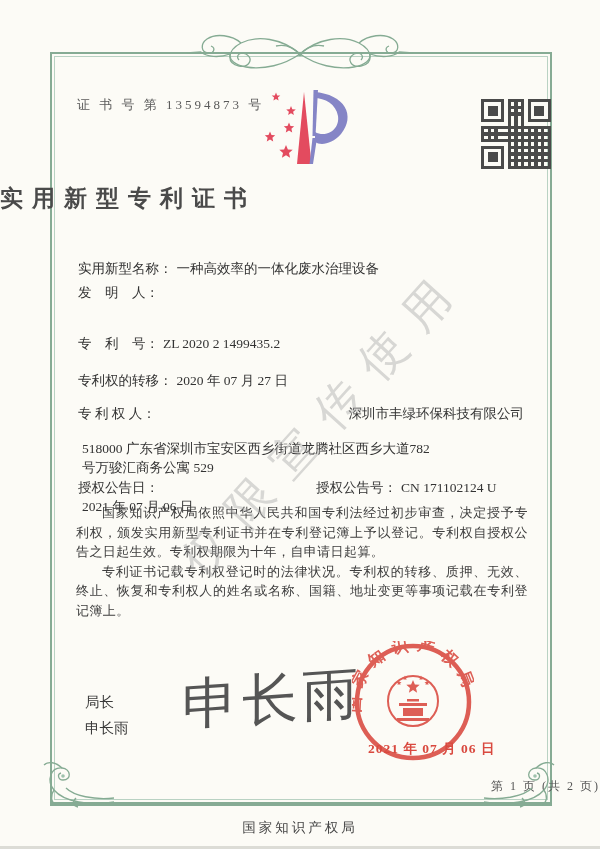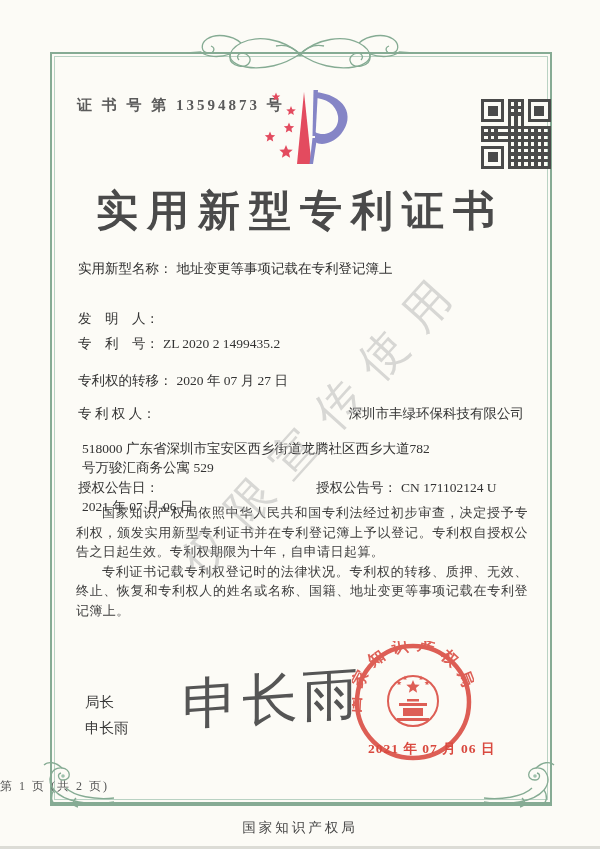--- a/index.html
+++ b/index.html
@@ -8,24 +8,24 @@
     background:#fcfbf6;
     font-family:"Liberation Serif","DejaVu Serif",serif;
     color:#3a3a3a;
   }
   .abs{position:absolute;}
   
   .frame{left:50px;top:52px;width:498px;height:748px;border:2px solid var(--border-green);}
   .frame-inner{position:absolute;inset:2px;border:1px solid var(--border-green-light);}
   .frame::after{content:"";position:absolute;left:-2px;right:-2px;bottom:-4px;height:2px;background:var(--border-green);}
   
-  .cert-no{left:77px;top:96px;font-size:15px;letter-spacing:3px;color:#5a5a5a;font-weight:bold;}
+  .cert-no{left:77px;top:96px;font-size:13px;letter-spacing:3px;color:#5a5a5a;}
   .logo{left:242px;top:84px;width:122px;height:92px;}
   .qr{left:481px;top:99px;width:70px;height:70px;}
-  .title{left:0;top:183px;width:100%;text-align:center;font-size:42px;font-weight:700;
+  .title{left:0;top:183px;width:100%;text-align:left;font-size:23px;font-weight:700;
          letter-spacing:9px;color:#4a4a4a;}
   
   .frow{left:78px;width:446px;font-size:13.5px;line-height:19px;color:#333;display:flex;}
   .flabel{flex:0 0 auto;white-space:nowrap;}
   .fvalue{margin-left:4px;}
   .addr-val{width:362px;}
   .grant-left{display:flex;flex-direction:column;}
   .grant-right{display:flex;position:absolute;left:238px;top:0;}
   
   .paras{left:76px;top:503px;width:452px;font-size:13px;line-height:19.5px;color:#3d3d3d;
@@ -33,21 +33,21 @@
   .paras p{margin:0;text-indent:2em;}
   
   .sig-role{left:85px;top:693px;font-size:14.5px;color:#3a3a3a;}
   .sig-name{left:85px;top:719px;font-size:14.5px;color:#3a3a3a;}
   .autograph{left:182px;top:662px;font-size:56px;color:#3f3f3f;letter-spacing:4px;
              transform:rotate(-4deg) skewX(-4deg);opacity:.88;white-space:nowrap;}
   
   .seal{left:352px;top:641px;width:122px;height:122px;}
   .seal-date{left:368px;top:740px;font-size:13.5px;color:var(--seal-red);letter-spacing:1px;font-weight:700;}
   
-  .page-num{left:0;top:778px;width:100%;text-align:left;font-size:12px;color:#555;letter-spacing:2px;}
+  .page-num{left:0;top:778px;width:100%;text-align:right;font-size:12px;color:#555;letter-spacing:2px;}
   .back-note{left:0;top:819px;width:100%;text-align:center;font-size:13.5px;color:#454545;letter-spacing:3px;}
   
   .watermark{left:168px;top:548px;font-size:46px;letter-spacing:20px;color:var(--watermark-gray);
              transform:rotate(-48deg);transform-origin:0 0;white-space:nowrap;z-index:50;pointer-events:none;}
   .scan-edge{left:0;bottom:0;width:100%;height:3px;background:#dcdcd6;}
   svg{display:block;}
 </style>
 </head>
 <body>
 
@@ -317,23 +317,23 @@
       <rect x="0" y="14" width="7" height="7" fill="#4a4a4a"></rect>
       <rect x="1" y="15" width="5" height="5" fill="#fcfbf6"></rect>
       <rect x="2" y="16" width="3" height="3" fill="#4a4a4a"></rect>
     </svg>
 </div>
 
 <div class="abs title">实用新型专利证书</div>
 
 <div class="abs frow" style="top:259px;">
   <span class="flabel">实用新型名称：</span>
-  <span class="fvalue">地址变更等事项记载在专利登记簿上</span>
-</div>
-<div class="abs frow" style="top:309px;gap:18px;">
+  <span class="fvalue">一种高效率的一体化废水治理设备</span>
+</div>
+<div class="abs frow" style="top:283px;gap:18px;">
   <span class="flabel">发　明　人：</span>
 </div>
 <div class="abs frow" style="top:334px;">
   <span class="flabel">专　利　号：</span>
   <span class="fvalue">ZL 2020 2 1499435.2</span>
 </div>
 <div class="abs frow" style="top:371px;">
   <span class="flabel">专利权的转移：</span>
   <span class="fvalue">2020 年 07 月 27 日</span>
 </div>

